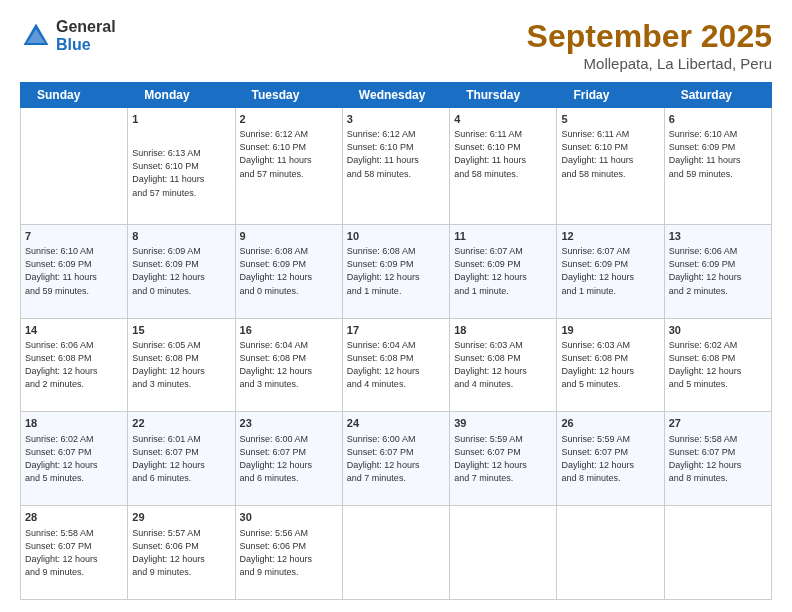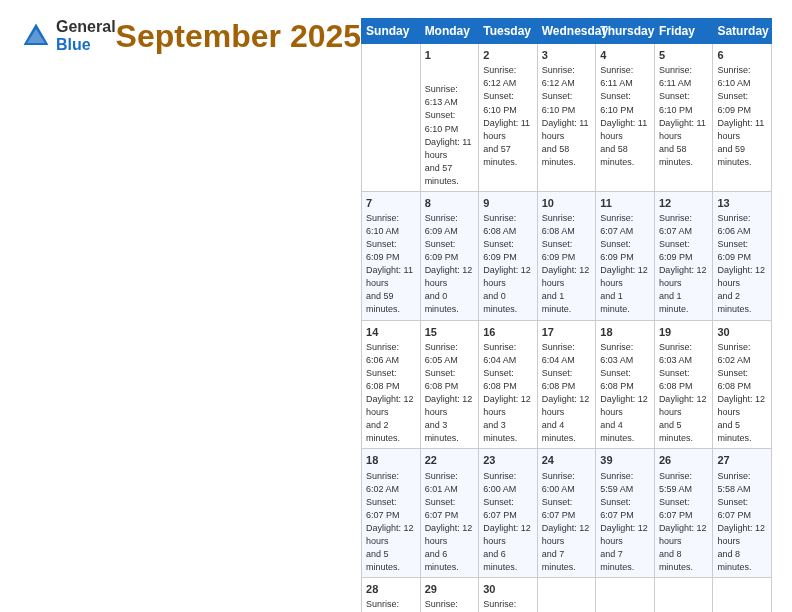--- a/index.html
+++ b/index.html
@@ -8,21 +8,21 @@
       background: #fff;
       width: 792px;
       height: 612px;
       overflow: hidden;
     }
     .page {
       width: 792px;
       height: 612px;
       padding: 18px 20px 12px 20px;
       display: flex;
-      flex-direction: row;
+      flex-direction: column;
     }
     .header {
       display: flex;
       justify-content: space-between;
       align-items: flex-start;
       margin-bottom: 10px;
     }
     .logo {
       display: flex;
       align-items: center;
@@ -64,21 +64,21 @@
       border: 1px solid #ccc;
       border-collapse: collapse;
       width: 100%;
       table-layout: fixed;
     }
     .calendar th {
       background: #1a6fc4;
       color: #fff;
       font-size: 12px;
       font-weight: bold;
-      padding: 5px 4px;
+      padding: 5px 16px;
       text-align: left;
       border: 1px solid #1a6fc4;
     }
     .calendar td {
       border: 1px solid #ccc;
       vertical-align: top;
       padding: 4px 4px 3px 4px;
       font-size: 9.2px;
       color: #333;
       line-height: 1.4;
@@ -111,20 +111,21 @@
         <polygon points="18,4 32,28 4,28" fill="#1a6fc4"></polygon>
         <polygon points="18,10 28,26 8,26" fill="#fff" opacity="0.3"></polygon>
       </svg>
       <div class="logo-text">
         <span class="logo-general">General</span>
         <span class="logo-blue">Blue</span>
       </div>
     </div>
     <div class="title-block">
       <div class="month-title">September 2025</div>
+      <div class="location-title">Mollepata, La Libertad, Peru</div>
     </div>
   </div>
 
   <table class="calendar">
     <thead>
       <tr class="header-row">
         <th>Sunday</th>
         <th>Monday</th>
         <th>Tuesday</th>
         <th>Wednesday</th>

